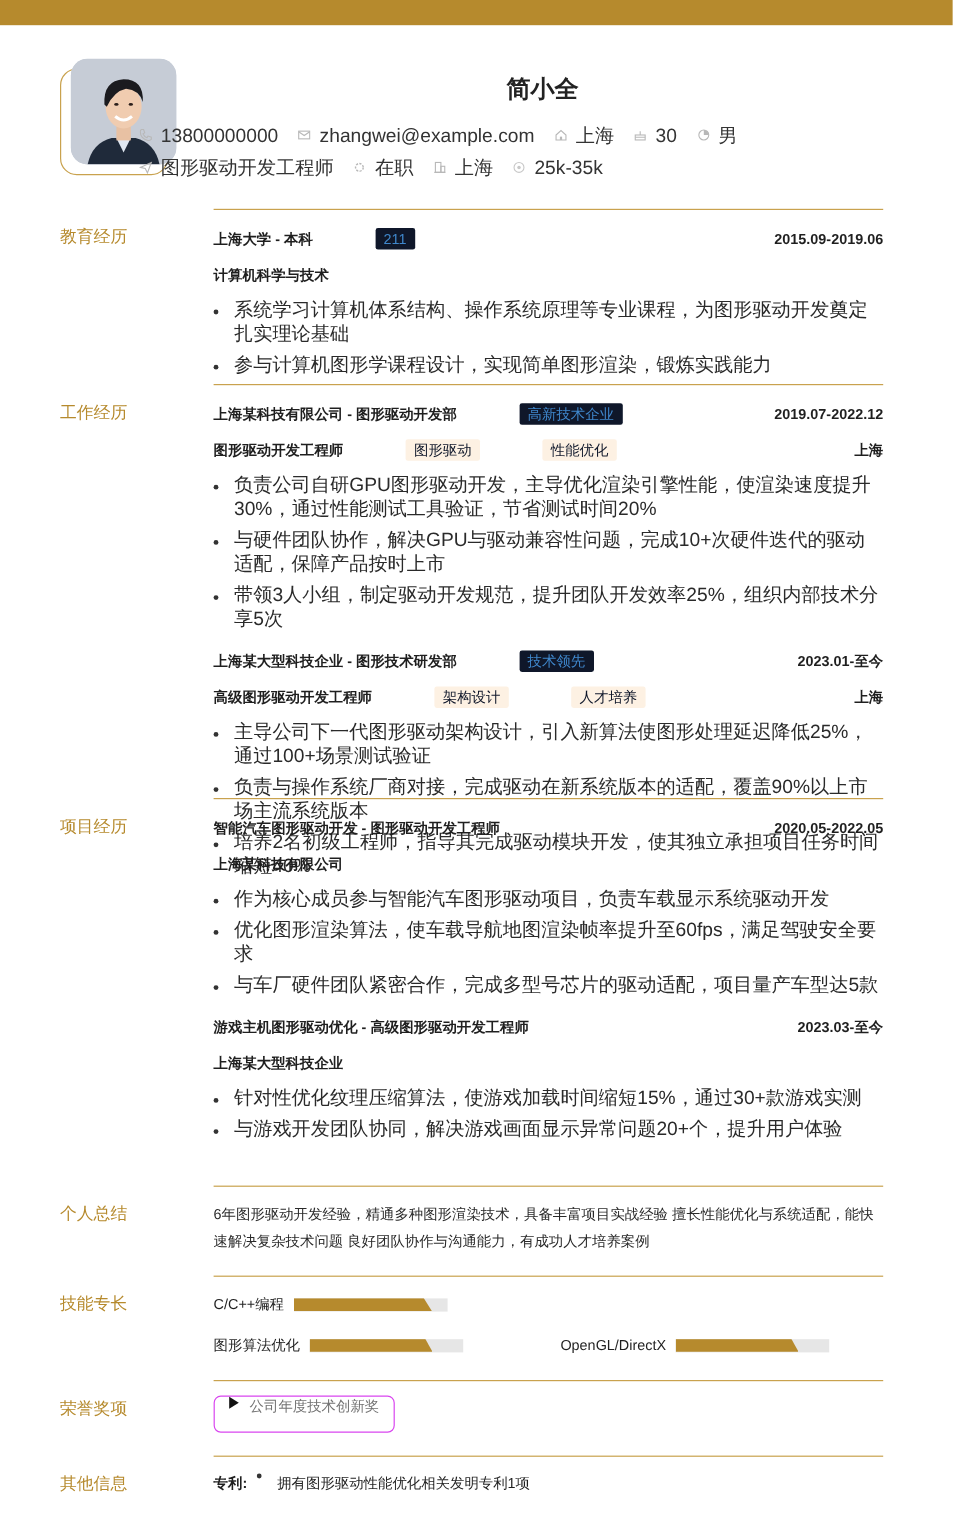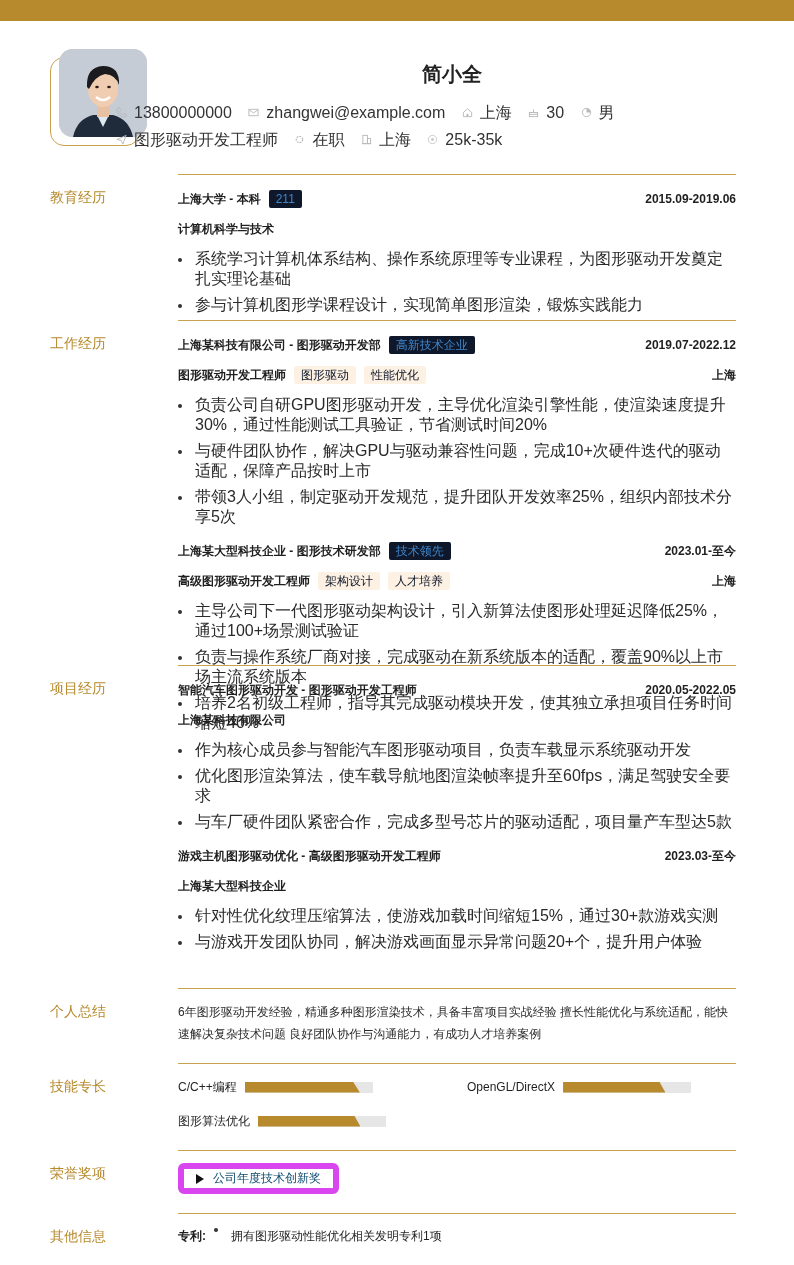--- a/index.html
+++ b/index.html
@@ -45,21 +45,21 @@
 
   
   .section { position: relative; margin-left: 178px; margin-right: 58px; border-top: 1px solid #c9a24e; }
   .sec-title {
     position: absolute; left: -128px; top: 14px;
     font-size: 14px; color: #b68a2d; font-weight: normal;
   }
   .sec-body { padding-top: 14px; }
 
   .row { display: flex; justify-content: space-between; align-items: center; height: 20px; }
-  .row .left { display: flex; align-items: center; }
+  .row .left { display: flex; align-items: center; gap: 44px; }
   .bold { font-weight: bold; font-size: 12px; color: #1f1f1f; }
   .date { font-weight: bold; font-size: 12px; color: #1f1f1f; }
   .tag {
     display: inline-block; font-size: 12px; padding: 1px 7px; margin-left: 8px;
     border-radius: 2px; line-height: 16px;
   }
   .tag.blue { background: #0f172a; color: #3f87cc; }
   .tag.orange { background: #fdf1e3; color: #0f172a; }
   .sub { margin-top: 10px; }
   ul.bullets { list-style: none; margin-top: 10px; }
@@ -80,22 +80,22 @@
   .skill { display: flex; align-items: center; height: 18px; margin-bottom: 16px; }
   .skill .label { font-size: 12px; color: #1f1f1f; margin-right: 8px; }
   .bar { position: relative; width: 128px; height: 11px; background: #e6e6e6; }
   .bar .fill {
     position: absolute; left: 0; top: 0; bottom: 0; background: #b68a2d;
     clip-path: polygon(0 0, 94% 0, 100% 100%, 0 100%);
   }
   .skill.col1 { width: 289px; }
 
   .award {
-    display: inline-flex; align-items: center; height: 31px; padding: 0 12px;
-    border: 6px solid #d946ef; border-radius: 6px; font-size: 12px; color: #0c4a6e;
+    display: inline-flex; align-items: flex-start; height: 31px; padding: 0 12px;
+    border: 1px solid #d946ef; border-radius: 6px; font-size: 12px; color: #737373;
   }
   .award .tri {
     width: 0; height: 0; border-top: 5px solid transparent; border-bottom: 5px solid transparent;
     border-left: 8px solid #111; margin-right: 9px;
   }
 
   .other { display: flex; font-size: 12px; }
   .other .k { font-weight: bold; margin-right: 8px; }
   .other .dot { width: 4px; height: 4px; background: #333; border-radius: 50%; margin-right: 13px; }
 </style>
@@ -297,28 +297,28 @@
 <div class="section" style="height:87px;">
   <div class="sec-title">技能专长</div>
   <div class="sec-body" style="padding-top:14px;">
     <div class="skills">
       <div class="skill col1">
         <span class="label">C/C++编程</span>
         <div class="bar">
             <div class="fill" style="width:90%"></div>
           </div>
       </div>
-      <div class="skill">
-        <span class="label">OpenGL/DirectX</span>
+      <div class="skill col1">
+        <span class="label">图形算法优化</span>
         <div class="bar">
             <div class="fill" style="width:80%"></div>
           </div>
       </div>
-      <div class="skill col1">
-        <span class="label">图形算法优化</span>
+      <div class="skill">
+        <span class="label">OpenGL/DirectX</span>
         <div class="bar">
             <div class="fill" style="width:80%"></div>
           </div>
       </div>
     </div>
   </div>
 </div>
 
 <div class="section" style="height:63px;">
   <div class="sec-title">荣誉奖项</div>

